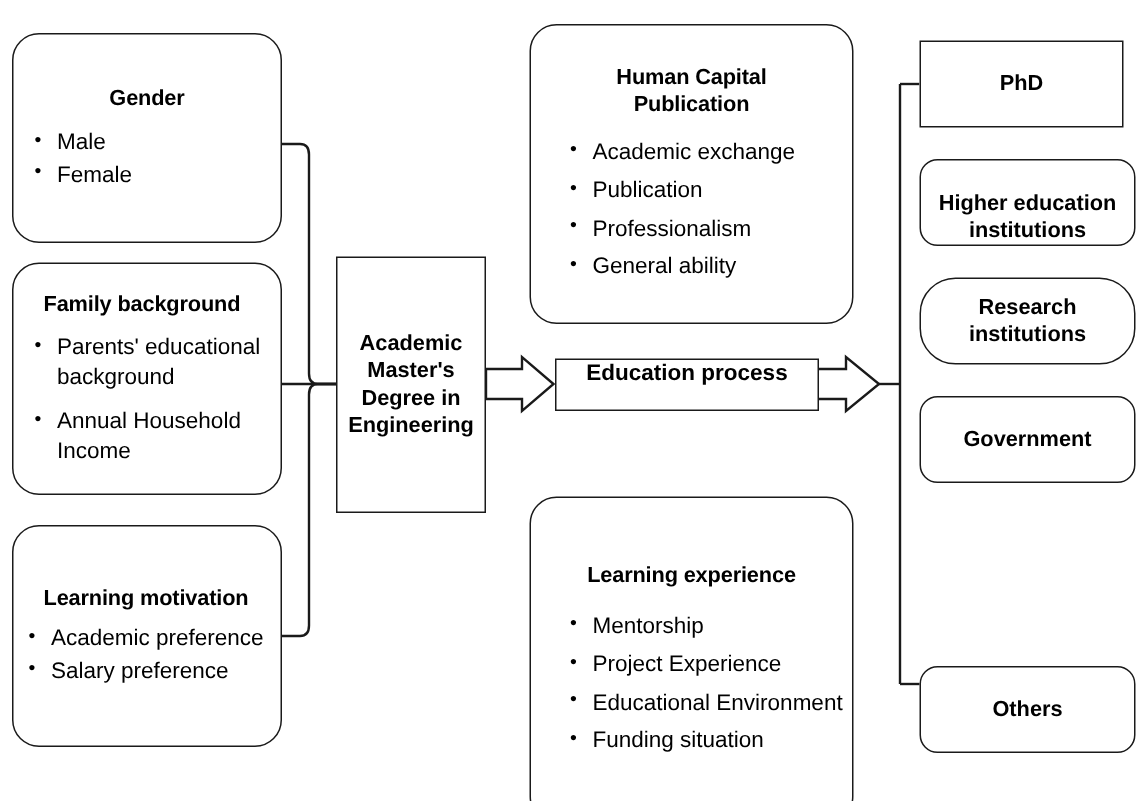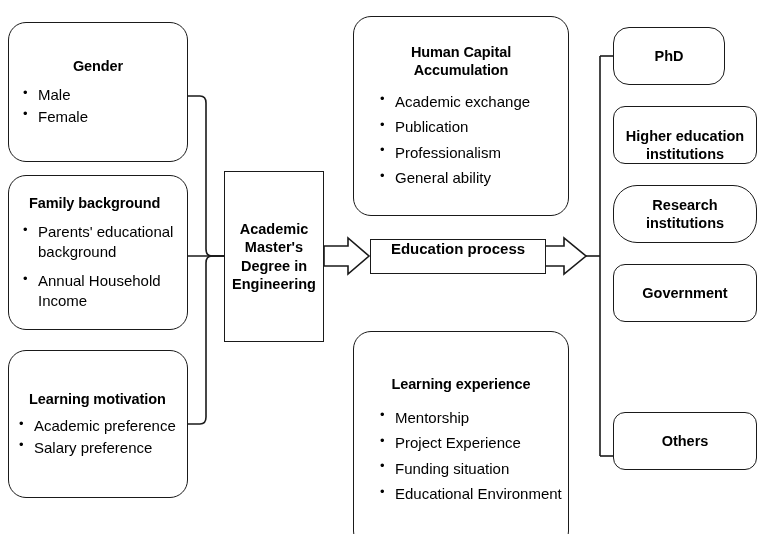--- a/index.html
+++ b/index.html
@@ -147,57 +147,57 @@
       <li>Academic preference</li>
       <li>Salary preference</li>
     </ul>
   </div>
 
   <div class="node sharp" style="left:224px; top:171px; width:100px; height:171px; justify-content:center; align-items:center;">
     <div class="centered-label">Academic Master's Degree in Engineering</div>
   </div>
 
   <div class="node rounded" style="left:353px; top:16px; width:216px; height:200px;">
-    <div class="node-title" style="padding:0 18px;">Human Capital Accumulation</div>
+    <div class="node-title" style="padding:0 18px;">Human Capital Publication</div>
     <ul class="bullets" style="margin-top:8px; padding-left:24px;">
       <li style="margin-top:4px;">Academic exchange</li>
       <li style="margin-top:6px;">Publication</li>
       <li style="margin-top:6px;">Professionalism</li>
       <li style="margin-top:6px;">General ability</li>
     </ul>
   </div>
 
   <div class="node sharp" style="left:370px; top:239px; width:176px; height:35px; justify-content:flex-start;">
     <div class="proc-label">Education process</div>
   </div>
 
   <div class="node rounded" style="left:353px; top:331px; width:216px; height:218px;">
     <div class="node-title" style="padding:0 18px;">Learning experience</div>
     <ul class="bullets" style="margin-top:10px; padding-left:24px;">
       <li style="margin-top:4px;">Mentorship</li>
       <li style="margin-top:6px;">Project Experience</li>
+      <li style="margin-top:6px;">Educational Environment</li>
       <li style="margin-top:6px;">Funding situation</li>
-      <li style="margin-top:6px;">Educational Environment</li>
-    </ul>
-  </div>
-
-  <div class="node rounded" style="left:613px; top:27px; width:112px; height:58px; justify-content:center; align-items:center; border-radius:16px;">
+    </ul>
+  </div>
+
+  <div class="node rounded" style="left:613px; top:27px; width:136px; height:58px; justify-content:center; align-items:center; border-radius:0;">
     <div class="outcome-label">PhD</div>
   </div>
 
   <div class="node rounded" style="left:613px; top:106px; width:144px; height:58px; justify-content:flex-end; align-items:center; border-radius:12px;">
     <div class="outcome-label">Higher education institutions</div>
   </div>
 
   <div class="node rounded" style="left:613px; top:185px; width:144px; height:58px; justify-content:center; align-items:center; border-radius:24px;">
     <div class="outcome-label">Research institutions</div>
   </div>
 
   <div class="node rounded" style="left:613px; top:264px; width:144px; height:58px; justify-content:center; align-items:center; border-radius:12px;">
     <div class="outcome-label">Government</div>
   </div>
 
 
-  <div class="node rounded" style="left:613px; top:412px; width:144px; height:58px; justify-content:center; align-items:center; border-radius:12px;">
+  <div class="node rounded" style="left:613px; top:444px; width:144px; height:58px; justify-content:center; align-items:center; border-radius:12px;">
     <div class="outcome-label">Others</div>
   </div>
 
 </div>
 
 </body></html>

